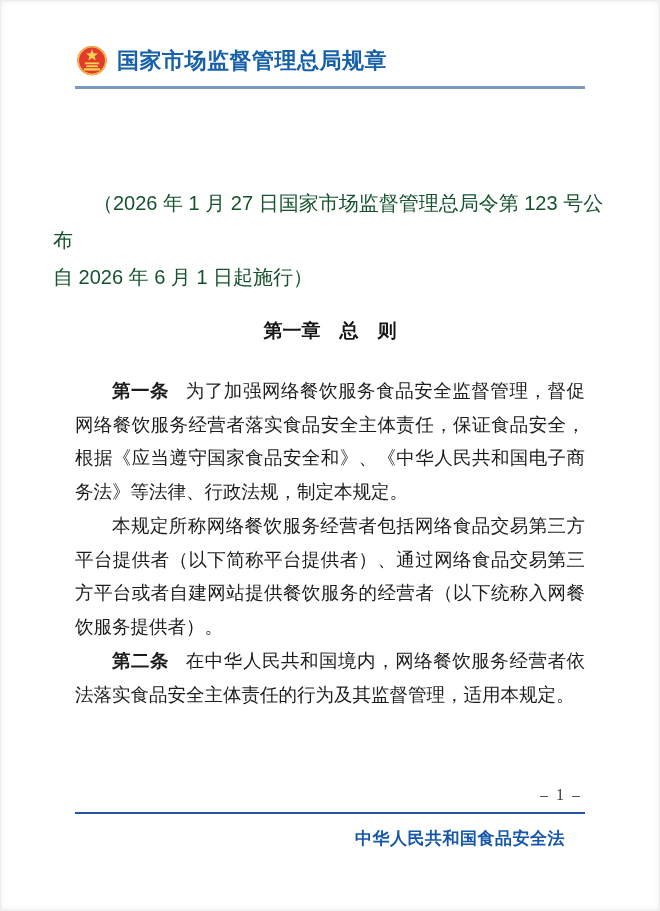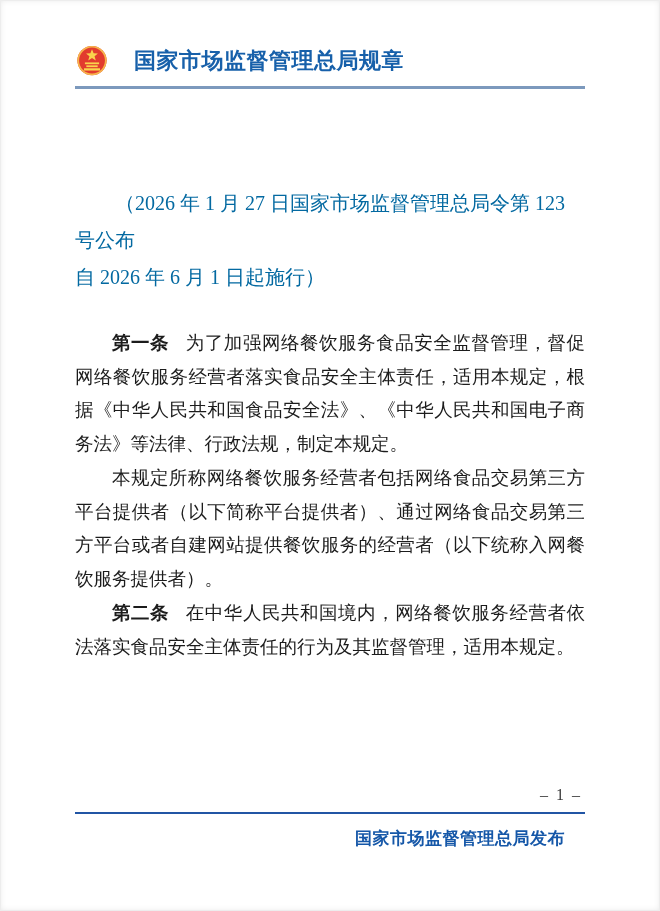--- a/index.html
+++ b/index.html
@@ -11,21 +11,21 @@
     width: 660px;
     height: 911px;
     margin: 0 auto;
     background: #ffffff;
     box-shadow: inset 0 0 0 1px #ededed, inset 0 0 6px rgba(0,0,0,0.10);
     overflow: hidden;
   }
 
   
   .hdr { margin: 44px 75px 0 75px; }
-  .hdr-row { display: flex; align-items: center; gap: 25px; }
+  .hdr-row { display: flex; align-items: center; gap: 8px; }
   .emblem { width: 34px; height: 34px; flex: 0 0 auto; display: inline-block; }
   .hdr-title {
     font-family: "Liberation Sans", "DejaVu Sans", sans-serif;
     font-weight: 700;
     font-size: 22px;
     letter-spacing: 0.5px;
     color: #1760aa;
     white-space: nowrap;
   }
   .hdr-rule { margin-top: 8px; height: 3px; background: #7c99bd; }
@@ -39,24 +39,24 @@
     color: #111111;
   }
   .title-line {
     display: block;
     font-size: 25px;
     line-height: 39px;
     letter-spacing: 1px;
   }
 
   .subtitle {
-    margin: 0 75px;
-    color: #0369a1;
+    margin: 0 53px;
+    color: #14532d;
     font-size: 20px;
-    font-family: Liberation Serif, serif;
+    font-family: Liberation Sans, sans-serif;
   }
   .subtitle-line { display: block; line-height: 37px; }
   .subtitle-line.indent { text-indent: 2em; }
 
   .chapter {
     margin: 22px 75px 0 75px;
     text-align: center;
     font-family: "Liberation Sans", "DejaVu Sans", sans-serif;
     font-weight: 700;
     font-size: 19px;
@@ -133,34 +133,35 @@
   <main>
 
     <h1 class="doc-title">
     </h1>
 
     <p class="subtitle">
       <span class="subtitle-line indent">（2026 年 1 月 27 日国家市场监督管理总局令第 123 号公布</span>
       <span class="subtitle-line">自 2026 年 6 月 1 日起施行）</span>
     </p>
 
+    <h2 class="chapter">第一章　总　则</h2>
 
     <div class="body-text">
       <p class="para">
-        <span class="para-label">第一条</span><span>为了加强网络餐饮服务食品安全监督管理，督促网络餐饮服务经营者落实食品安全主体责任，适用本规定，根据《中华人民共和国食品安全法》、《中华人民共和国电子商务法》等法律、行政法规，制定本规定。</span>
+        <span class="para-label">第一条</span><span>为了加强网络餐饮服务食品安全监督管理，督促网络餐饮服务经营者落实食品安全主体责任，保证食品安全，根据《应当遵守国家食品安全和》、《中华人民共和国电子商务法》等法律、行政法规，制定本规定。</span>
       </p>
       <p class="para">
         <span class="para-label"></span><span>本规定所称网络餐饮服务经营者包括网络食品交易第三方平台提供者（以下简称平台提供者）、通过网络食品交易第三方平台或者自建网站提供餐饮服务的经营者（以下统称入网餐饮服务提供者）。</span>
       </p>
       <p class="para">
         <span class="para-label">第二条</span><span>在中华人民共和国境内，网络餐饮服务经营者依法落实食品安全主体责任的行为及其监督管理，适用本规定。</span>
       </p>
     </div>
 
   </main>
 
   <footer>
     <div class="page-number">– 1 –</div>
     <div class="ftr-rule"></div>
-    <div class="publisher">国家市场监督管理总局发布</div>
+    <div class="publisher">中华人民共和国食品安全法</div>
   </footer>
 
 </div>
 
 </body></html>

